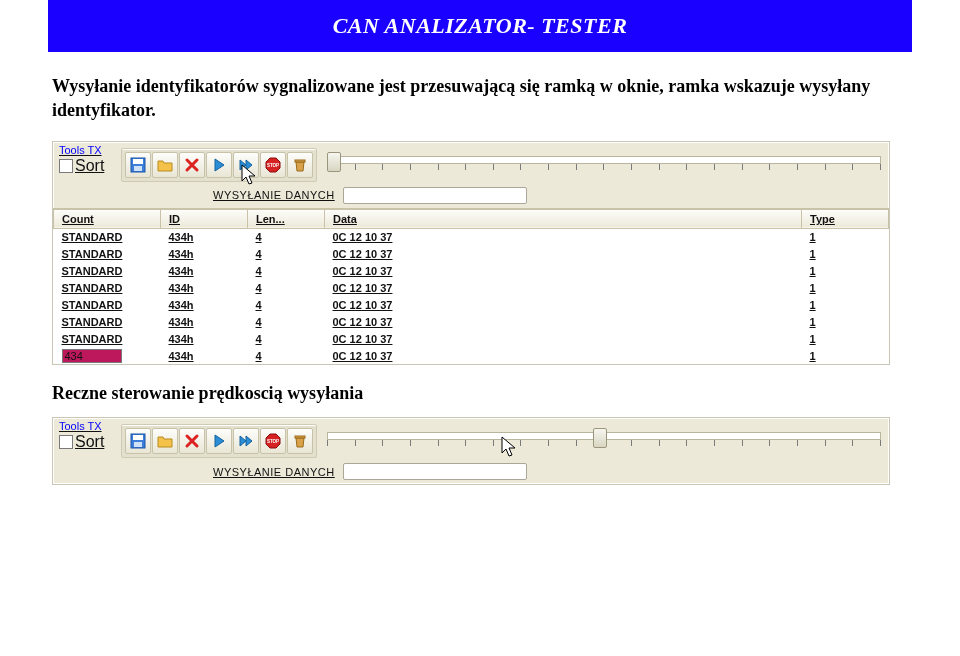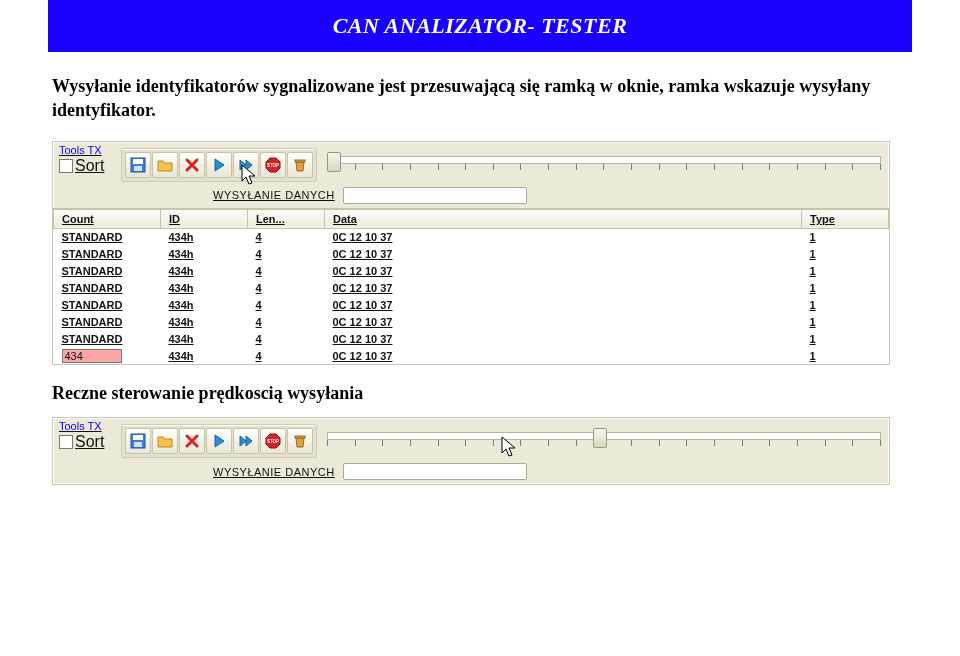--- a/index.html
+++ b/index.html
@@ -118,21 +118,21 @@
   thead th {
     background: linear-gradient(#fdfdfb,#ece9d8);
     border:1px solid #c7c2a8;
     text-align:left; font-weight:bold;
     padding: 3px 8px;
     color:#111;
   }
   tbody td { padding: 1px 8px; font-weight:bold; color:#111; }
   tbody tr { height: 17px; }
   .editing-cell {
-    background:#fca5a5; border:1px solid #7a7a7a; padding:0 2px; display:inline-block; width:54px;
+    background:#be185d; border:1px solid #7a7a7a; padding:0 2px; display:inline-block; width:54px;
     font-weight: normal;
   }
   .cursor {
     position:absolute; width:18px; height:24px; pointer-events:none;
   }
   .panel { position: relative; text-decoration: underline; }
 </style>
 </head>
 <body>
 

